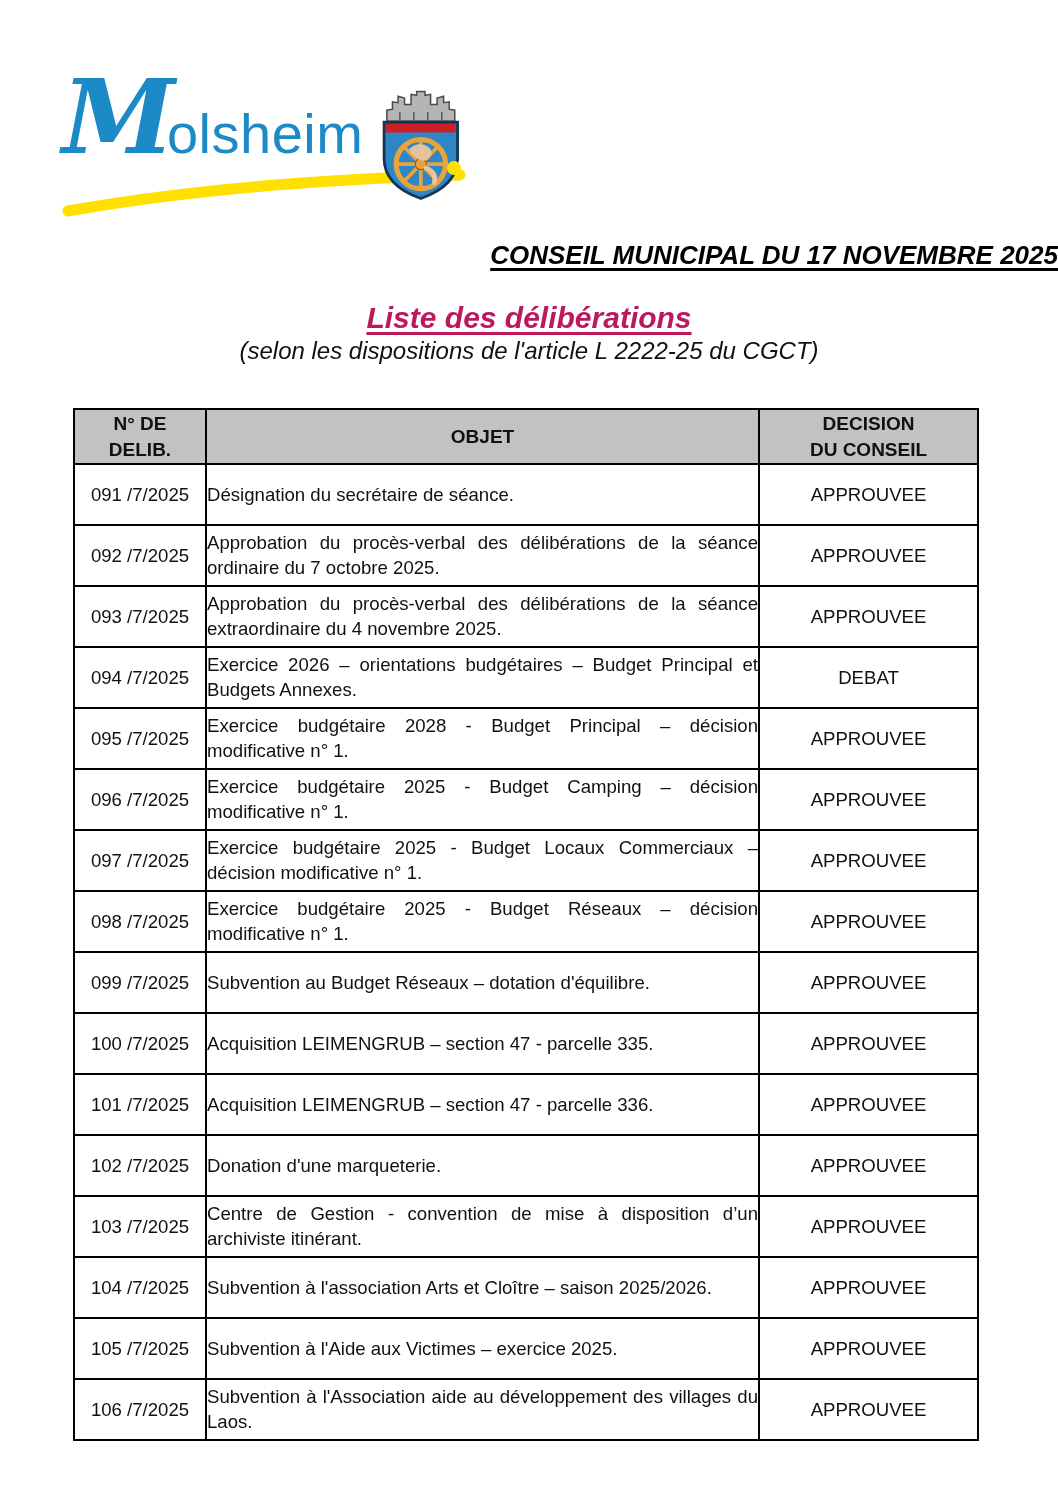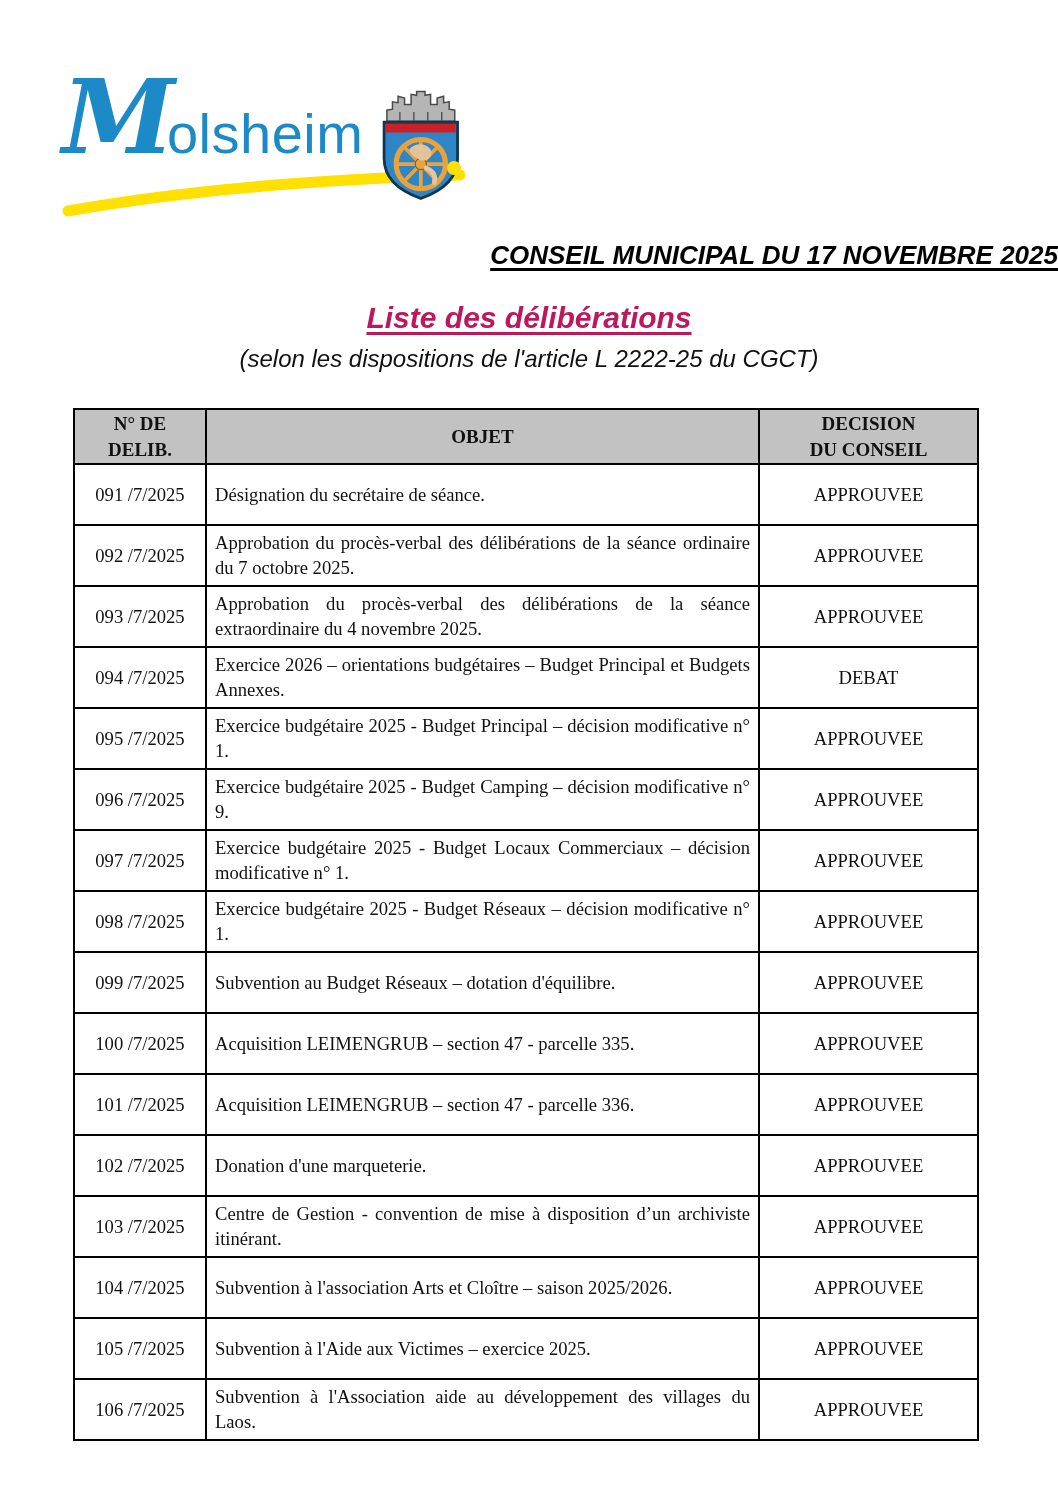--- a/index.html
+++ b/index.html
@@ -105,30 +105,28 @@
   }
   .doc-note {
     position: absolute;
     left: 0;
     top: 337px;
     width: 100%;
     text-align: center;
     font-size: 24px;
     font-style: italic;
     color: #111;
-    margin-top: 8px;
   }
 
   
   .delib-table-wrap {
     position: absolute;
     left: 73px;
     top: 408px;
     width: 904px;
-    font-family: Liberation Serif, serif;
   }
   table.delib {
     border-collapse: collapse;
     table-layout: fixed;
     width: 904px;
     font-size: 18.6px;
   }
   table.delib col.c-num      { width: 132px; }
   table.delib col.c-objet    { width: 553px; }
   table.delib col.c-decision { width: 219px; }
@@ -142,21 +140,21 @@
     font-size: 19px;
     font-weight: 700;
     text-align: center;
     white-space: pre-line;
     line-height: 1.35;
     height: 50px;
     padding: 1px 2px;
   }
   table.delib td {
     height: 55px;
-    padding: 2px 8px;
+    padding: 2px 0;
     line-height: 1.32;
   }
   td.cell-num {
     text-align: center;
     white-space: nowrap;
     padding: 2px 1px;
   }
   td.cell-objet {
     text-align: justify;
     text-align-last: left;
@@ -256,26 +254,26 @@
       <td class="cell-objet">Approbation du procès-verbal des délibérations de la séance extraordinaire du 4 novembre 2025.</td>
       <td class="cell-decision">APPROUVEE</td>
     </tr>
           <tr>
       <td class="cell-num">094 /7/2025</td>
       <td class="cell-objet">Exercice 2026 – orientations budgétaires – Budget Principal et Budgets Annexes.</td>
       <td class="cell-decision">DEBAT</td>
     </tr>
           <tr>
       <td class="cell-num">095 /7/2025</td>
-      <td class="cell-objet">Exercice budgétaire 2025 - Budget Principal – décision modificative n° 1.</td>
+      <td class="cell-objet">Exercice budgétaire 2028 - Budget Principal – décision modificative n° 1.</td>
       <td class="cell-decision">APPROUVEE</td>
     </tr>
           <tr>
       <td class="cell-num">096 /7/2025</td>
-      <td class="cell-objet">Exercice budgétaire 2025 - Budget Camping – décision modificative n° 9.</td>
+      <td class="cell-objet">Exercice budgétaire 2025 - Budget Camping – décision modificative n° 1.</td>
       <td class="cell-decision">APPROUVEE</td>
     </tr>
           <tr>
       <td class="cell-num">097 /7/2025</td>
       <td class="cell-objet">Exercice budgétaire 2025 - Budget Locaux Commerciaux – décision modificative n° 1.</td>
       <td class="cell-decision">APPROUVEE</td>
     </tr>
           <tr>
       <td class="cell-num">098 /7/2025</td>
       <td class="cell-objet">Exercice budgétaire 2025 - Budget Réseaux – décision modificative n° 1.</td>

